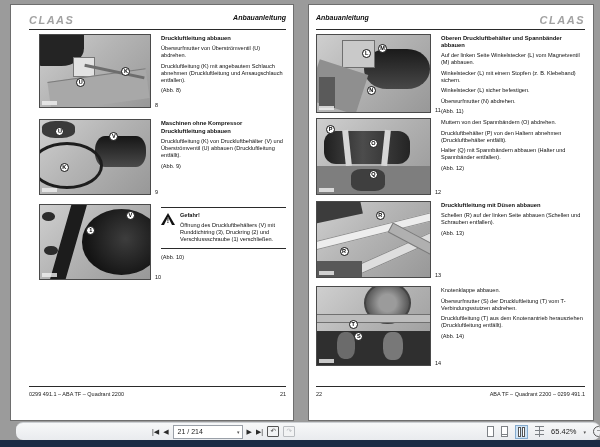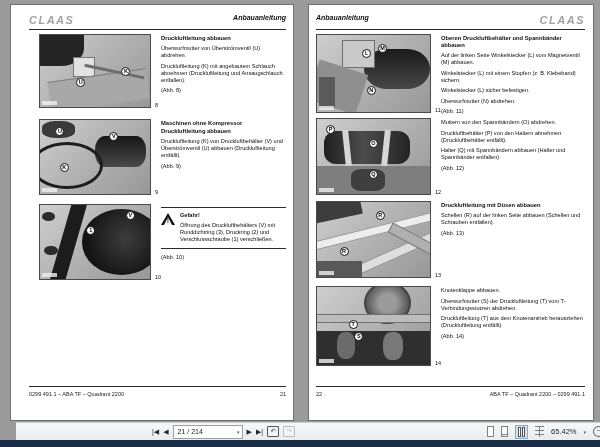--- a/index.html
+++ b/index.html
@@ -49,21 +49,21 @@
   .tri-inner{position:absolute;left:2.5px;top:3.5px;width:0;height:0;
              border-left:4.5px solid transparent;border-right:4.5px solid transparent;
              border-bottom:8px solid #fff;}
   .tri-mark{position:absolute;left:0;right:0;top:3px;text-align:center;font-size:7px;
             font-weight:bold;color:#111;line-height:9px;}
   .warn-title{font-weight:bold;margin-bottom:3px;}
   .abb-after{margin-top:5px;}
   
   #toolbar{position:absolute;left:16px;right:0;top:422px;height:18px;
            background:linear-gradient(#f7f8f9,#e9ebee);border-top:1px solid #cdd0d4;
-           box-sizing:border-box;overflow:hidden;}
+           box-sizing:border-box;overflow:hidden;border-radius:7px;}
   .nav{position:absolute;left:136px;top:0;height:17px;display:flex;align-items:center;gap:4px;}
   .nav-btn{font-size:7px;color:#2b2b2b;line-height:17px;cursor:default;}
   .page-box{width:62px;height:12px;background:#fff;border:1px solid #9aa0a8;display:flex;
             align-items:center;padding:0 2px 0 4px;font-size:7px;color:#222;box-sizing:content-box;}
   .page-box .val{flex:1;}
   .page-box .dd{font-size:5px;color:#555;}
   .hist{width:10px;height:9px;border:1px solid #555;border-radius:1px;font-size:6.5px;
         line-height:8px;text-align:center;color:#444;background:#f2f3f4;}
   .hist.dis{border-color:#b9bcc0;color:#b9bcc0;}
   .rt{position:absolute;right:-4px;top:0;height:17px;display:flex;align-items:center;gap:7px;}

